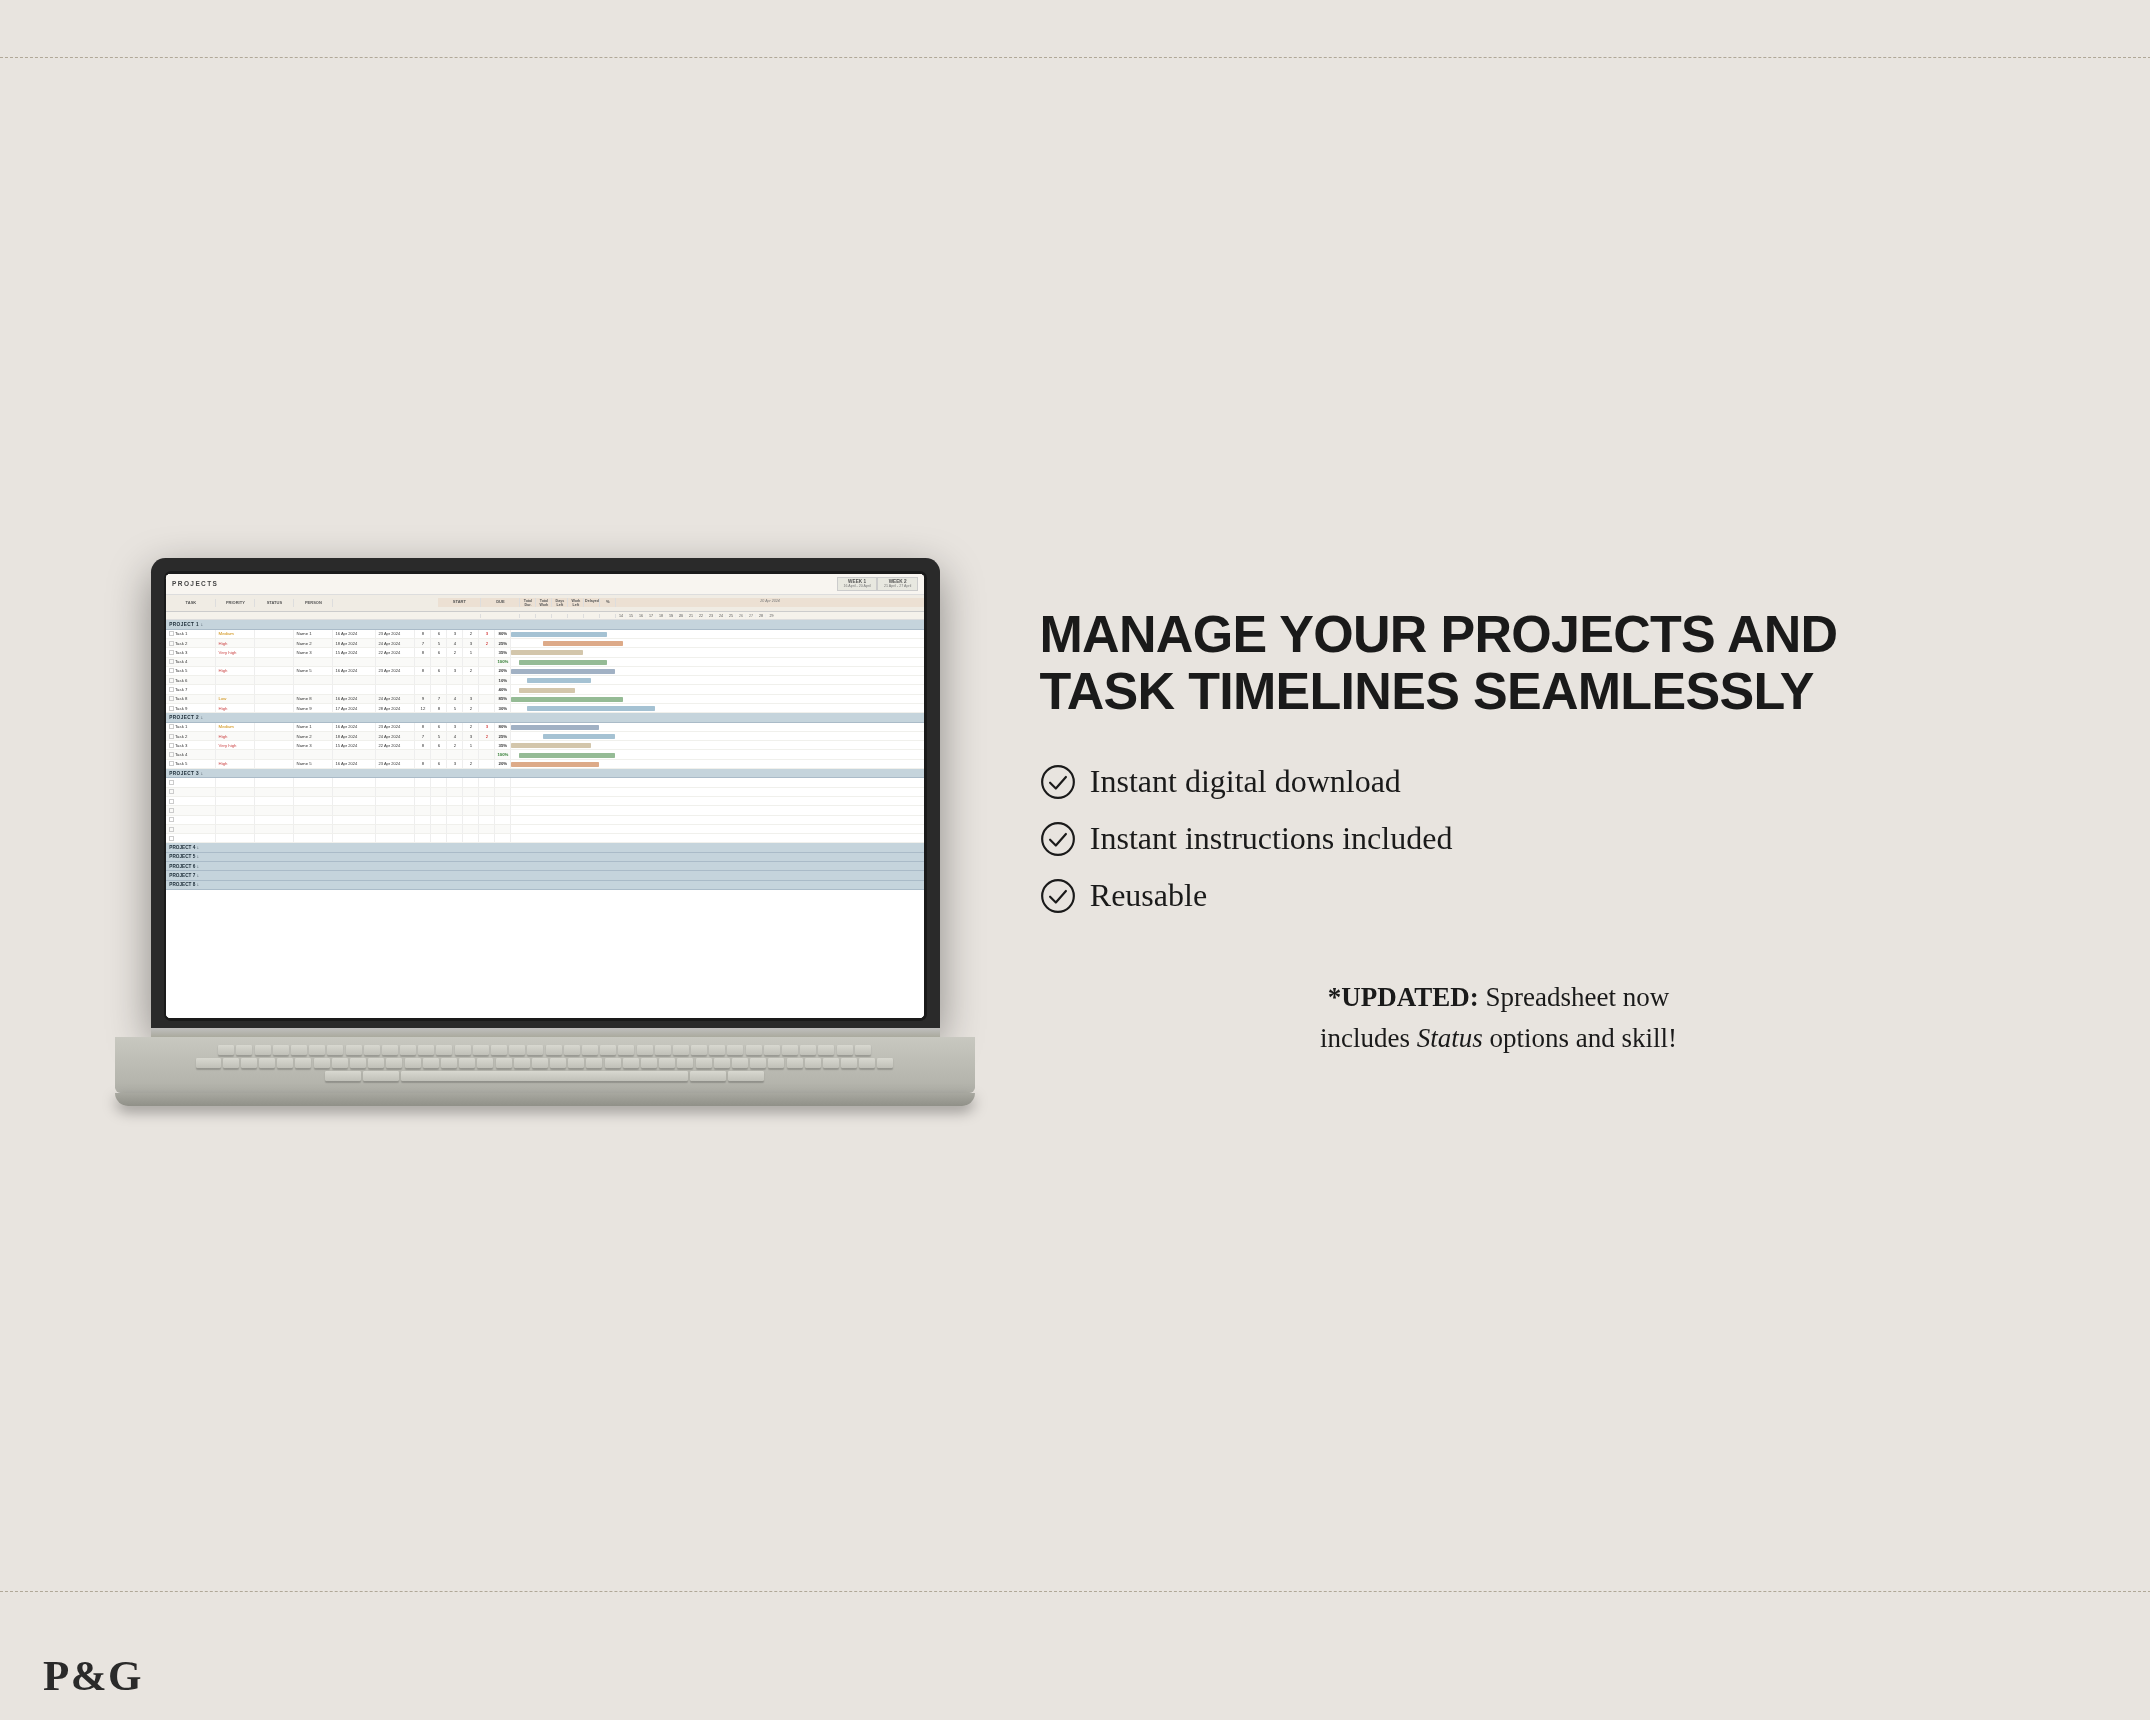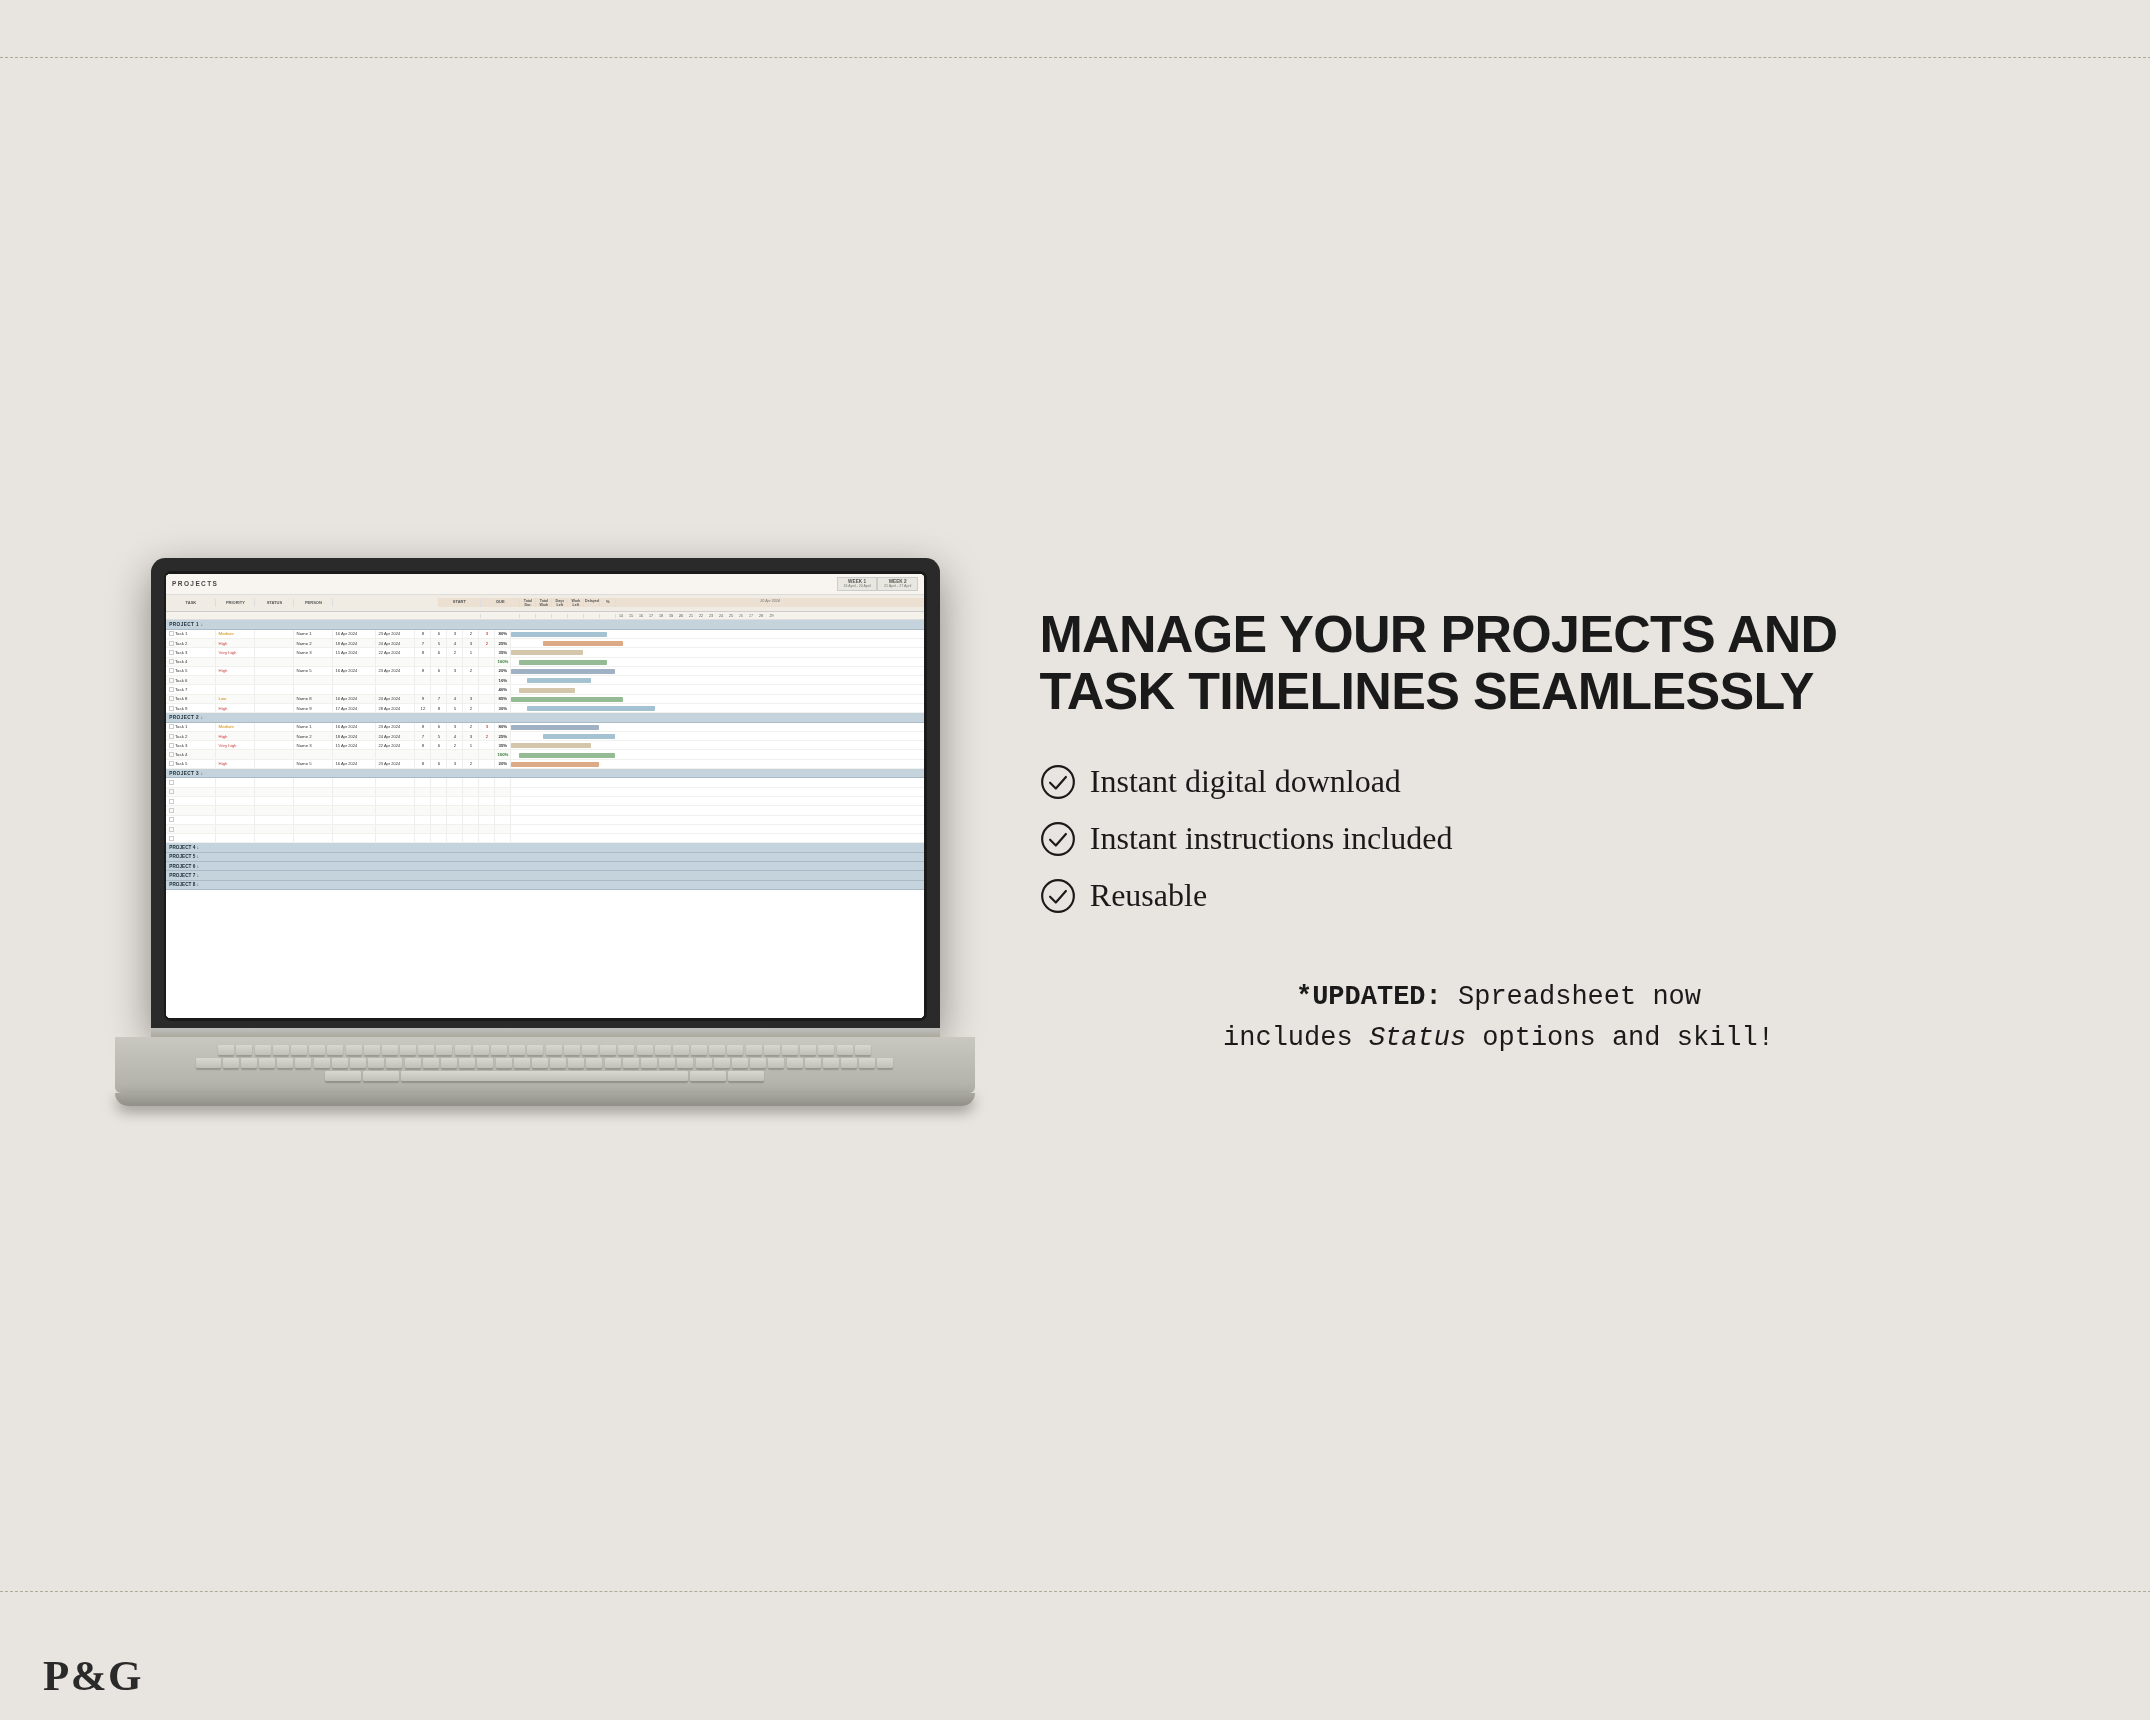--- a/index.html
+++ b/index.html
@@ -141,21 +141,21 @@
       height: 36px;
       flex-shrink: 0;
     }
 
     .check-icon svg {
       width: 36px;
       height: 36px;
     }
 
     .update-text {
-      font-family: Liberation Mono, monospace;
+      font-family: Liberation Serif, serif;
       font-size: 27px;
       color: #1a1a1a;
       text-align: center;
       line-height: 1.5;
     }
 
     .update-text .bold {
       font-weight: 900;
     }
 

